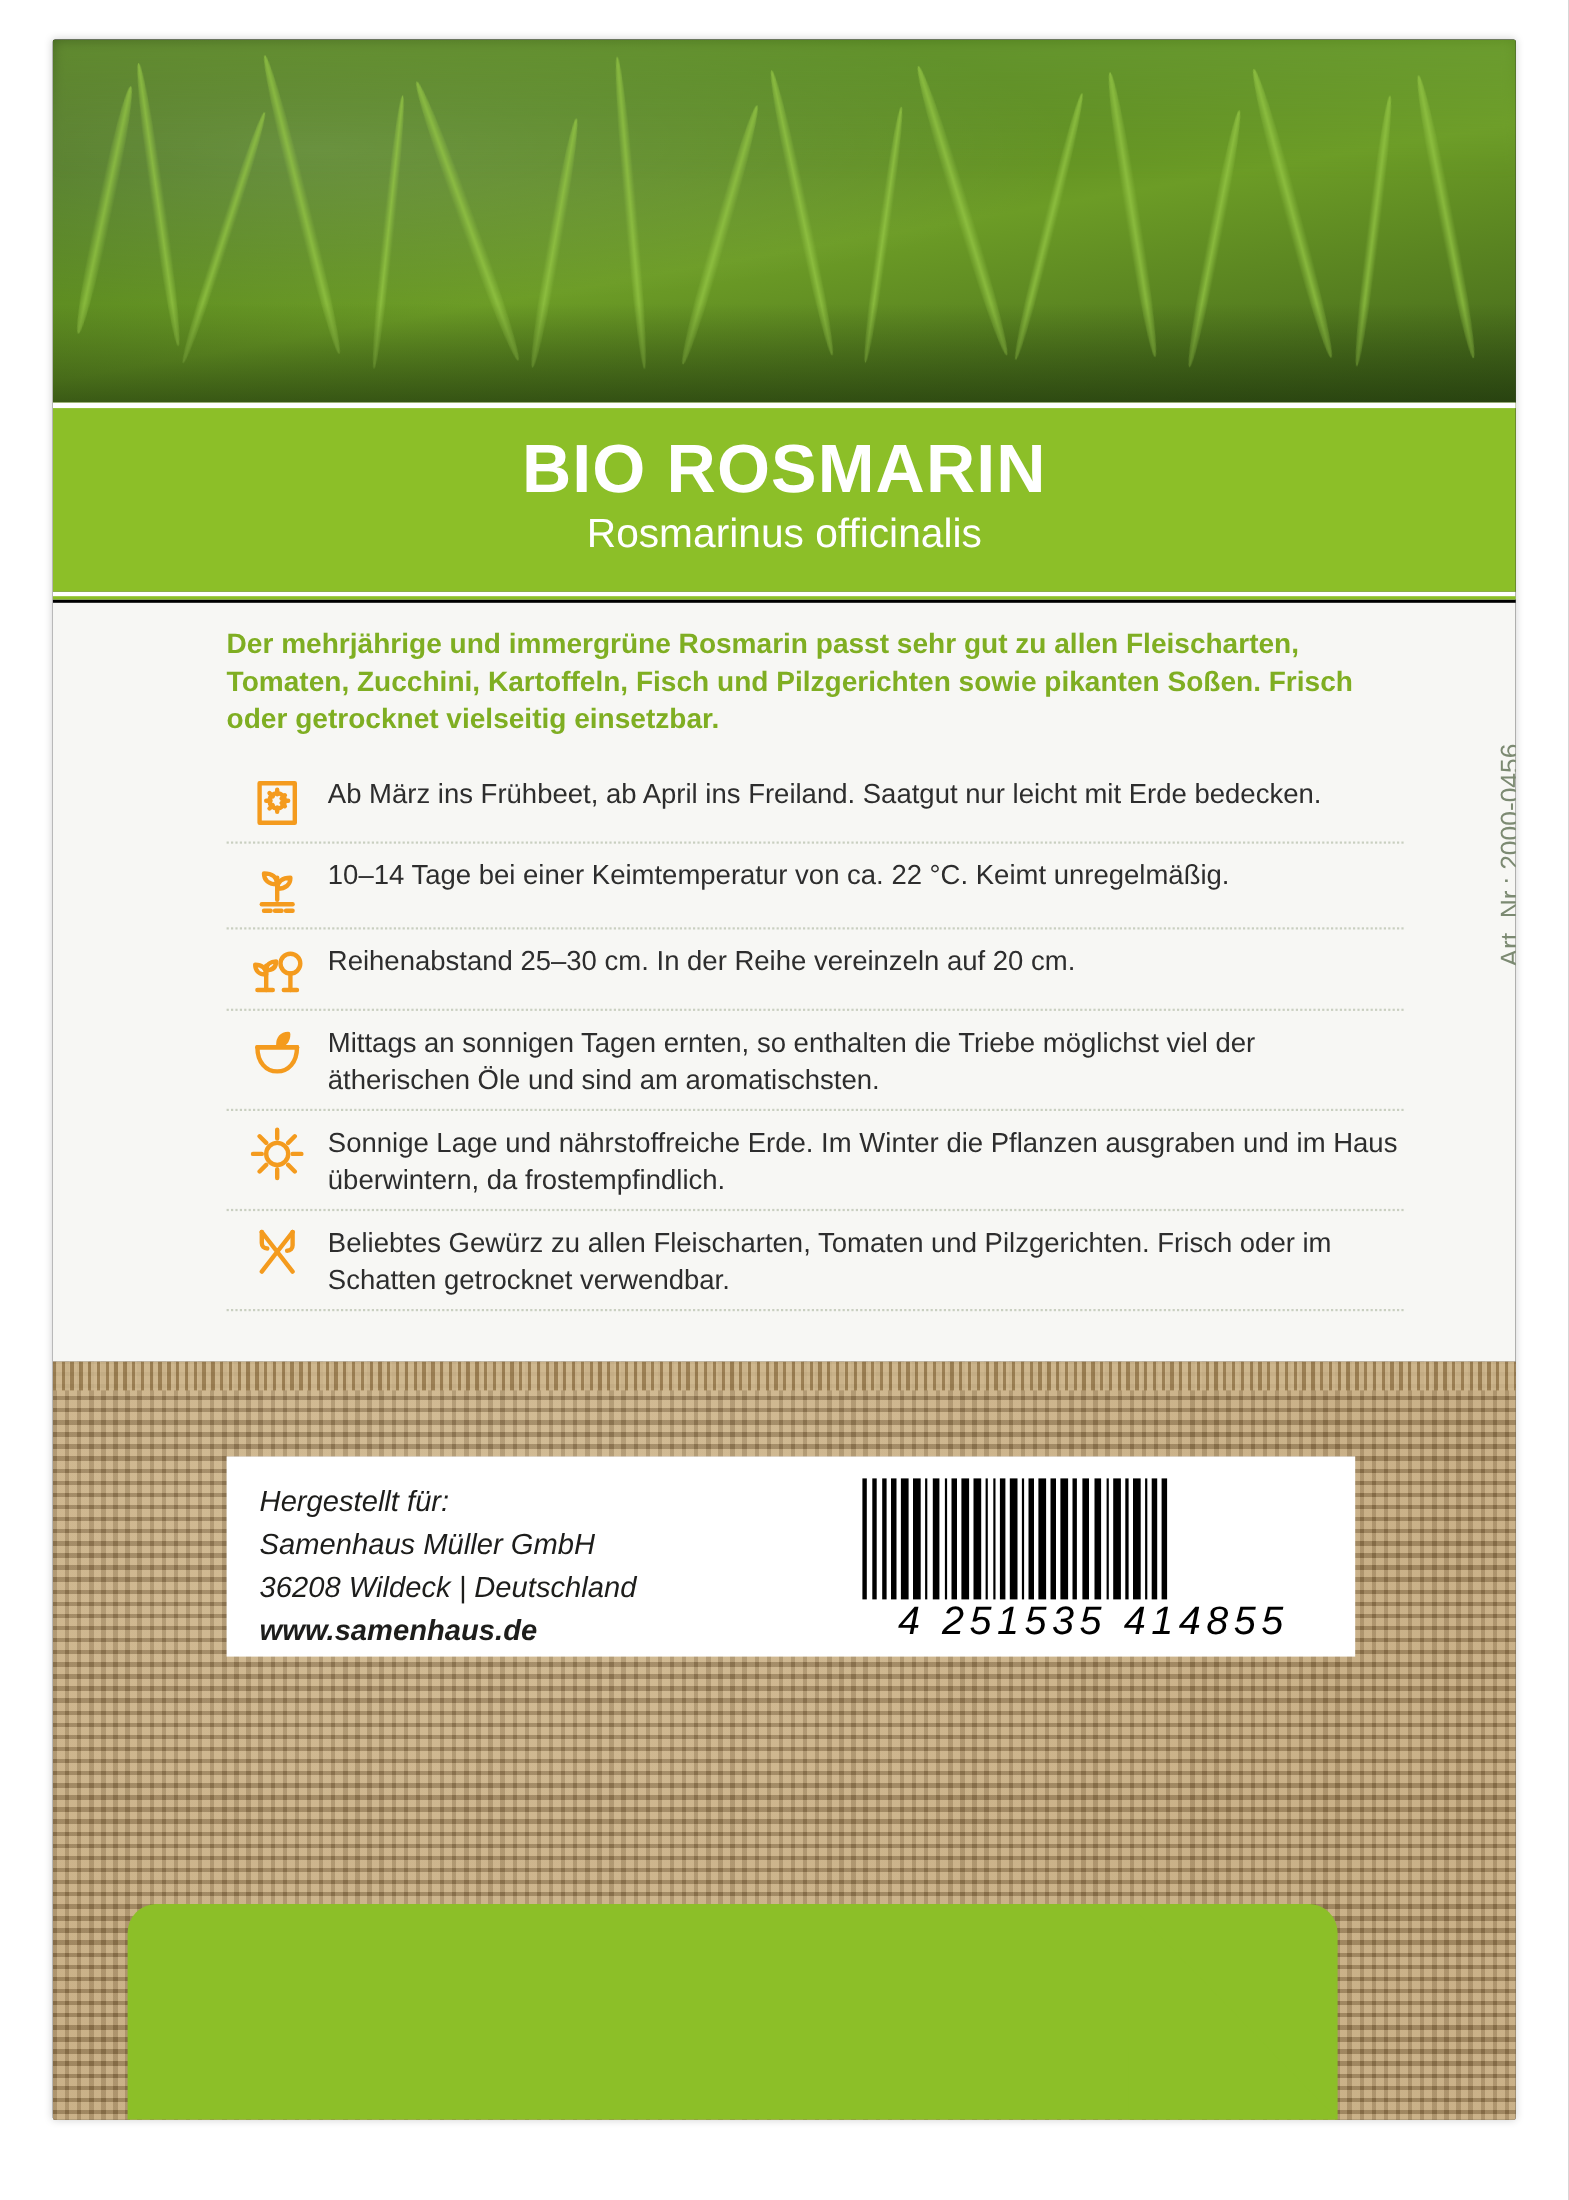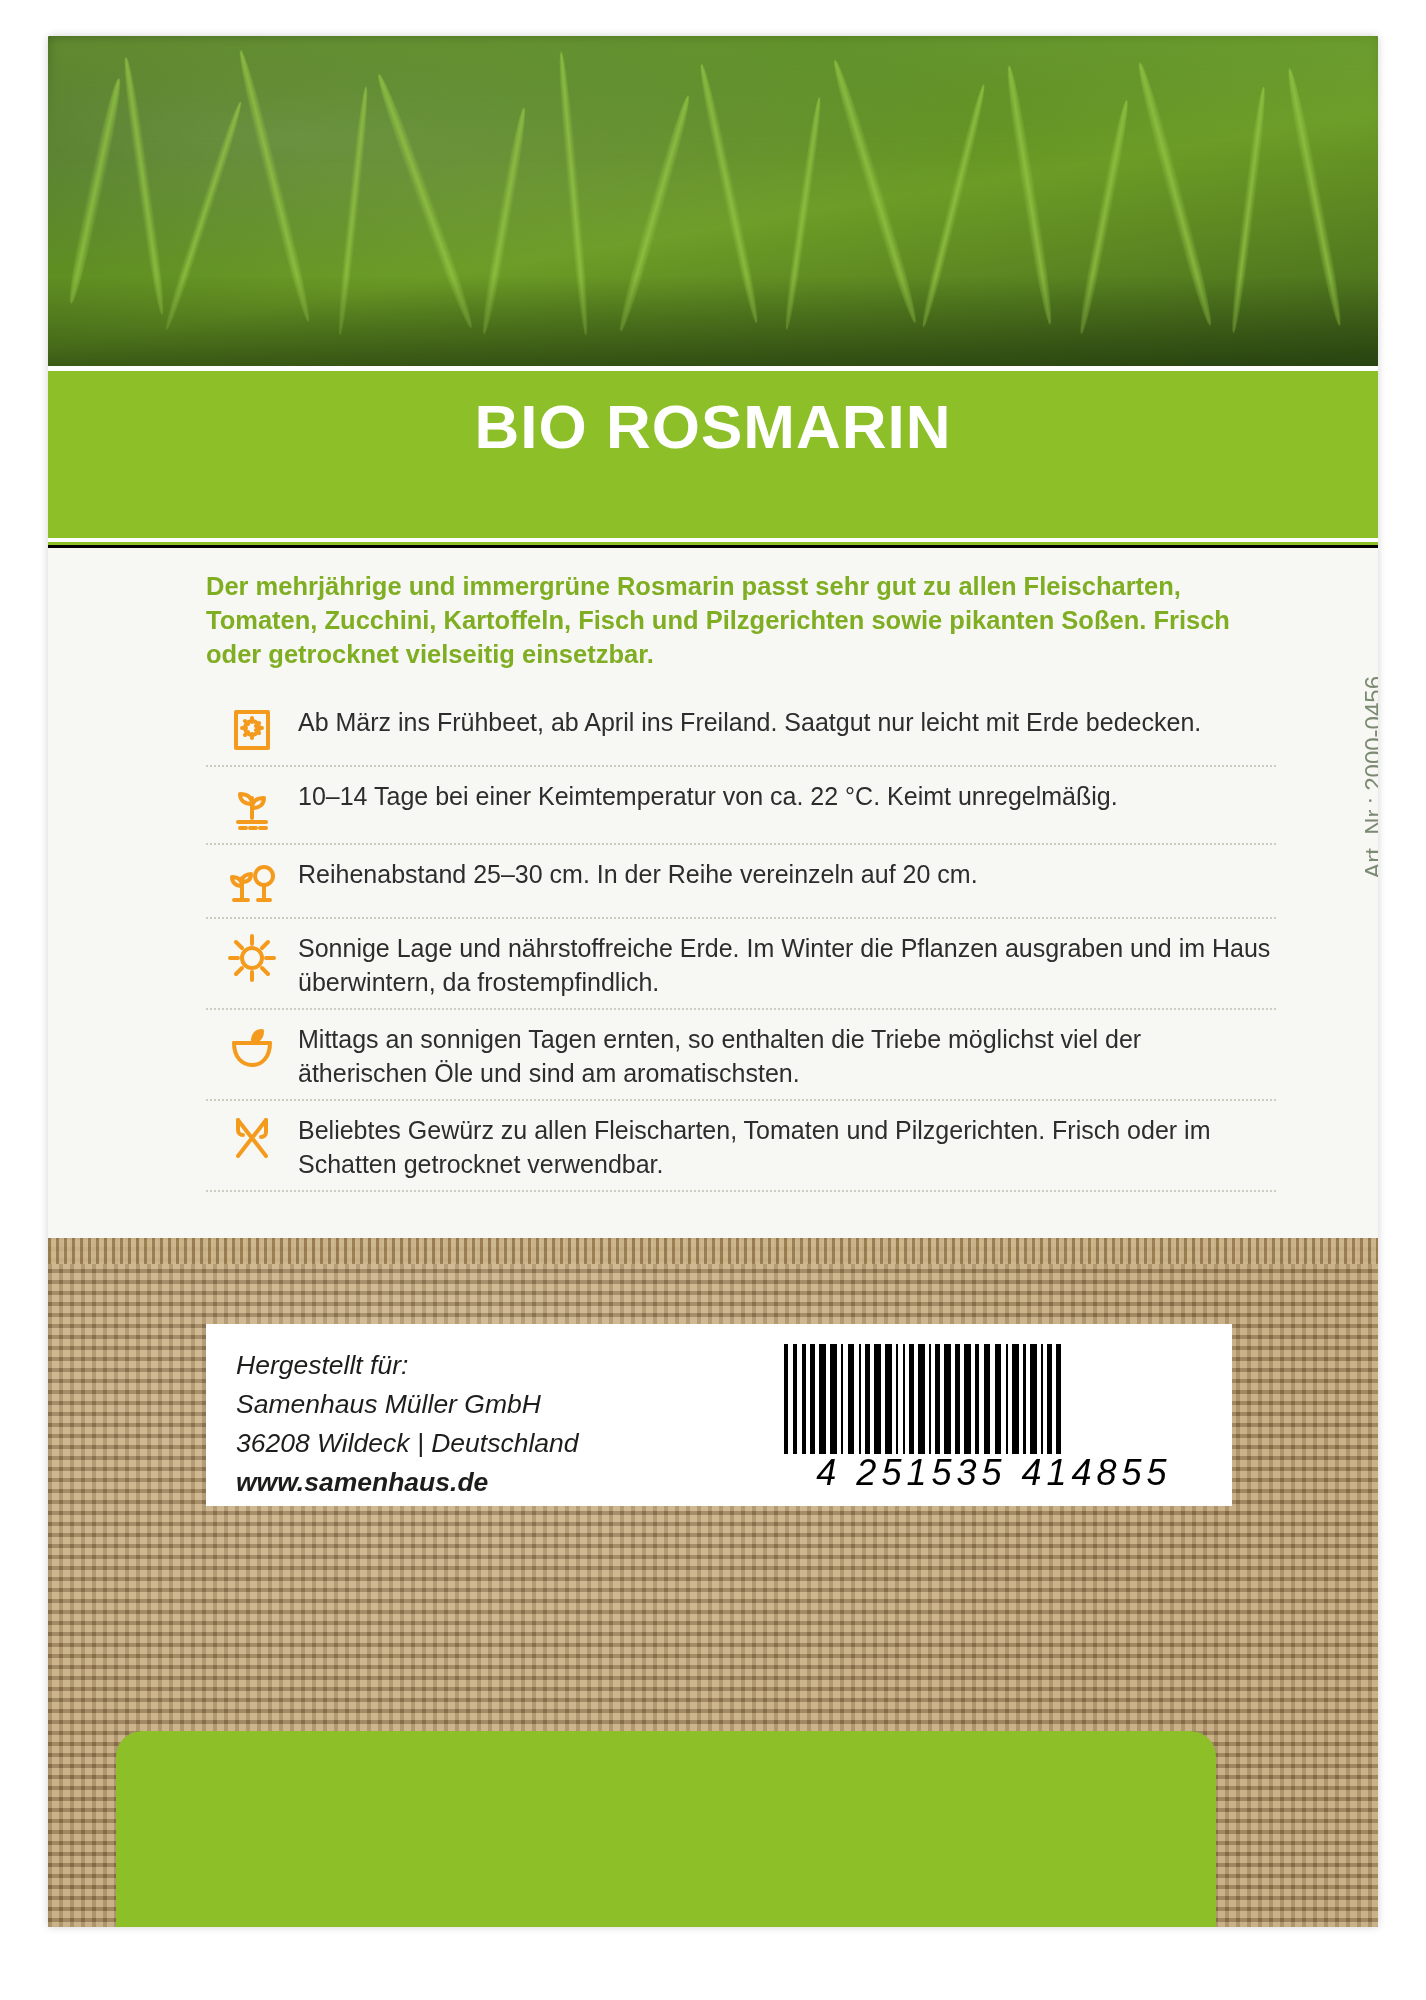--- a/index.html
+++ b/index.html
@@ -173,20 +173,21 @@
     <div class="blade" style="left:975px;top:28px;width:13px;height:262px;transform:rotate(-9deg);"></div>
     <div class="blade" style="left:1050px;top:62px;width:12px;height:238px;transform:rotate(11deg);"></div>
     <div class="blade" style="left:1120px;top:22px;width:14px;height:272px;transform:rotate(-15deg);"></div>
     <div class="blade" style="left:1195px;top:50px;width:11px;height:248px;transform:rotate(7deg);"></div>
     <div class="blade" style="left:1260px;top:30px;width:13px;height:262px;transform:rotate(-11deg);"></div>
     <div class="dark-bot"></div>
   </div>
 
   <div class="title-band">
     <div class="title-main">BIO ROSMARIN</div>
+    <div class="title-sub">Rosmarinus officinalis</div>
   </div>
   <div class="band-rule"></div>
 
   <div class="info">
     <div class="intro">Der mehrjährige und immergrüne Rosmarin passt sehr gut zu allen Fleischarten, Tomaten, Zucchini, Kartoffeln, Fisch und Pilzgerichten sowie pikanten Soßen. Frisch oder getrocknet vielseitig einsetzbar.</div>
 
     <div class="rows">
 
       <div class="row">
         <div class="ico">
@@ -221,38 +222,38 @@
               <circle cx="40" cy="20" r="9"></circle>
               <path d="M40 44V29"></path>
               <path d="M34 44h12M10 44h14"></path>
             </svg>
         </div>
         <div class="txt">Reihenabstand 25–30 cm. In der Reihe vereinzeln auf 20 cm.</div>
       </div>
 
       <div class="row">
         <div class="ico">
-          <svg class="oi" width="56" height="56" viewBox="0 0 56 56">
-              <circle cx="28" cy="28" r="10"></circle>
-              <path d="M28 6v8M28 42v8M6 28h8M42 28h8M12 12l6 6M38 38l6 6M12 44l6-6M38 18l6-6"></path>
-            </svg>
-        </div>
-        <div class="txt">Sonnige Lage und nährstoffreiche Erde. Im Winter die Pflanzen ausgraben und im Haus überwintern, da frostempfindlich.</div>
-      </div>
-
-      <div class="row">
-        <div class="ico">
           <svg class="oi" width="56" height="52" viewBox="0 0 56 52">
               <path d="M10 22c0 14 8 22 18 22s18-8 18-22z"></path>
               <path d="M10 22h36"></path>
               <path d="M38 10c-6 0-9 4-9 10 6 0 9-4 9-10z"></path>
               <path d="M30 20l6-8"></path>
             </svg>
         </div>
         <div class="txt">Mittags an sonnigen Tagen ernten, so enthalten die Triebe möglichst viel der ätherischen Öle und sind am aromatischsten.</div>
+      </div>
+
+      <div class="row">
+        <div class="ico">
+          <svg class="oi" width="56" height="56" viewBox="0 0 56 56">
+              <circle cx="28" cy="28" r="10"></circle>
+              <path d="M28 6v8M28 42v8M6 28h8M42 28h8M12 12l6 6M38 38l6 6M12 44l6-6M38 18l6-6"></path>
+            </svg>
+        </div>
+        <div class="txt">Sonnige Lage und nährstoffreiche Erde. Im Winter die Pflanzen ausgraben und im Haus überwintern, da frostempfindlich.</div>
       </div>
 
 
       <div class="row">
         <div class="ico">
           <svg class="oi" width="56" height="52" viewBox="0 0 56 52">
               <path d="M14 8l28 36M42 8L14 44"></path>
               <path d="M14 8v10c0 3 2 5 5 5M42 8v12c0 3-2 5-5 5"></path>
             </svg>
         </div>

